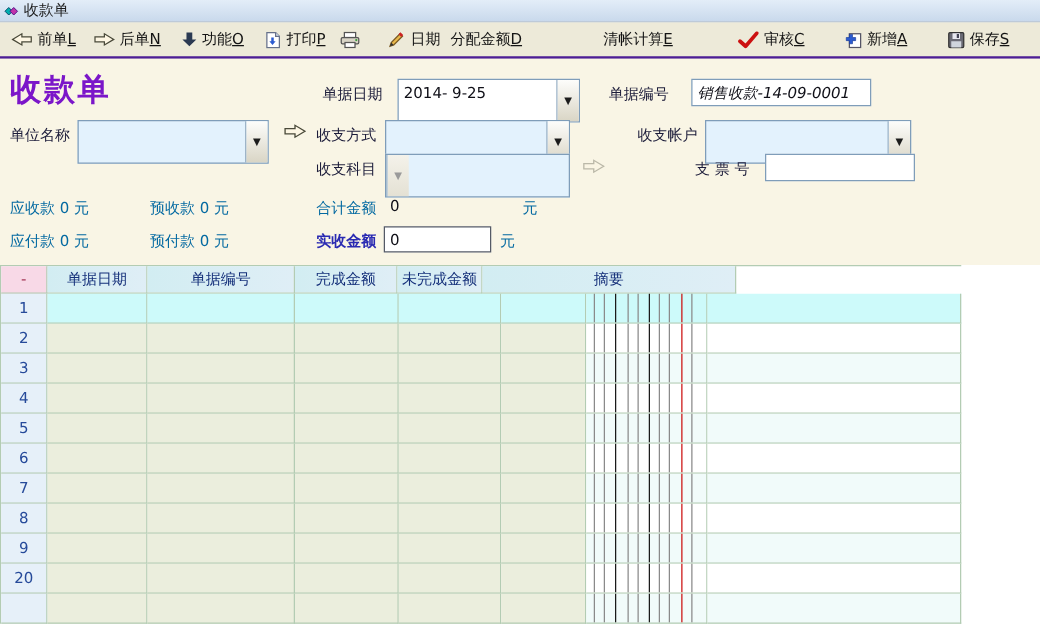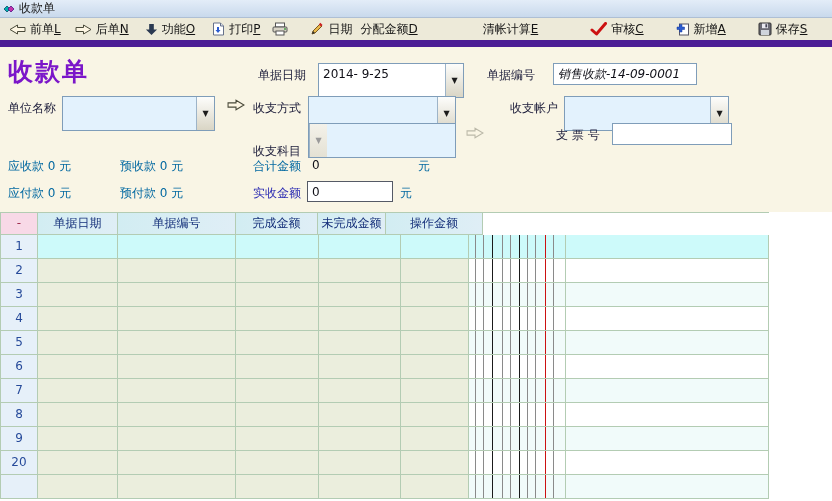--- a/index.html
+++ b/index.html
@@ -8,31 +8,31 @@
           font-size:12px;color:#1c1c34;}
   
   .titlebar{position:absolute;top:0;left:0;right:0;height:18px;
             background:linear-gradient(#e3edf8,#c9d9ec);
             display:flex;align-items:center;padding-left:3px;gap:4px;
             border-bottom:1px solid #aebfd4;box-sizing:border-box;}
   .titlebar .t{font-size:12px;color:#1b1b1b;}
   
   .toolbar{position:absolute;top:18px;left:0;right:0;height:29px;background:#edead9;
            display:flex;align-items:center;padding:0 4px;box-sizing:border-box;
-           border-bottom:7px solid #4c1d95;}
+           border-bottom:2px solid #4c1d95;}
   .tbtn{display:flex;align-items:center;gap:4px;padding:2px 3px;white-space:nowrap;color:#141414;}
   .hk{text-decoration:underline;}
   .icon{display:inline-flex;align-items:center;justify-content:center;}
   
   .form{position:absolute;top:47px;left:0;right:0;height:165px;background:#f9f5e5;}
   .form .abs{position:absolute;white-space:nowrap;}
   .doc-title{font-size:25px;font-weight:bold;color:#7b16c9;letter-spacing:2px;}
   .lbl{color:#1c1c3a;}
   .amt-lbl{color:#0369a1;}
-  .blue-lbl{color:#2a2ab2;}
+  .blue-lbl{color:#2a2ab2;font-weight:bold;}
   .combo{position:absolute;height:35px;border:1px solid #7f9db9;background:#fff;
          display:flex;box-sizing:border-box;}
   .combo.blue{background:#e3f2fd;}
   .combo .ctxt{flex:1;padding:3px 4px 0 4px;font-size:12px;overflow:hidden;color:#101018;}
   .combo .cbtn{width:17px;border-left:1px solid #9db4c8;
                background:linear-gradient(#fdfdfb,#d9d5c5);
                display:flex;align-items:center;justify-content:center;font-size:8px;color:#1c1c1c;}
   .combo.disabled .cbtn{color:#9a9a9a;background:linear-gradient(#f4f2ea,#e4e1d4);}
   .tin{position:absolute;height:22px;border:1px solid #7f9db9;background:#fff;box-sizing:border-box;
        font-family:inherit;font-size:12px;padding:0 4px;color:#101018;}
@@ -198,21 +198,21 @@
     <div class="combo blue" style="left:308px;top:49px;width:148px;">
       <div class="ctxt"></div>
       <div class="cbtn">▼</div>
     </div>
     <div class="abs lbl" style="left:510px;top:53px;">收支帐户</div>
     <div class="combo blue" style="left:564px;top:49px;width:165px;">
       <div class="ctxt"></div>
       <div class="cbtn">▼</div>
     </div>
 
-    <div class="abs lbl" style="left:253px;top:80px;margin-top:16px;">收支科目</div>
+    <div class="abs lbl" style="left:253px;top:80px;">收支科目</div>
     <div class="combo blue disabled" style="left:308px;top:76px;width:148px;">
       <div class="cbtn">▼</div>
     </div>
     <span class="abs icon" style="left:466px;top:80px;opacity:0.35;">
       <svg width="18" height="12" viewBox="0 0 17 11">
           <path d="M1 3.5 H8.5 V1 L16 5.5 8.5 10 V7.5 H1 Z" fill="#fdf6e3" stroke="#4a4a3a"></path>
         </svg>
     </span>
     <div class="abs lbl" style="left:556px;top:80px;">支 票 号</div>
     <input class="tin" style="left: 612px; top: 76px; width: 120px;" value="">
@@ -231,21 +231,21 @@
   </div>
 
   <div class="main">
     <div class="tbl">
       <div class="hrow">
         <div class="cell hcell corner c0">-</div>
         <div class="cell hcell c1">单据日期</div>
         <div class="cell hcell c2">单据编号</div>
         <div class="cell hcell c4">完成金额</div>
         <div class="cell hcell c5">未完成金额</div>
-        <div class="cell hcell c6">操作金额</div>
+        <div class="cell hcell c7">摘要</div>
       </div>
       <div>
         <div class="trow">
             <div class="cell dcell rnum c0">1</div>
             <div class="cell dcell plain c1"></div>
             <div class="cell dcell plain c2"></div>
             <div class="cell dcell plain c3"></div>
             <div class="cell dcell plain c4"></div>
             <div class="cell dcell plain c5"></div>
             <div class="cell dcell alt oplines c6"></div>

